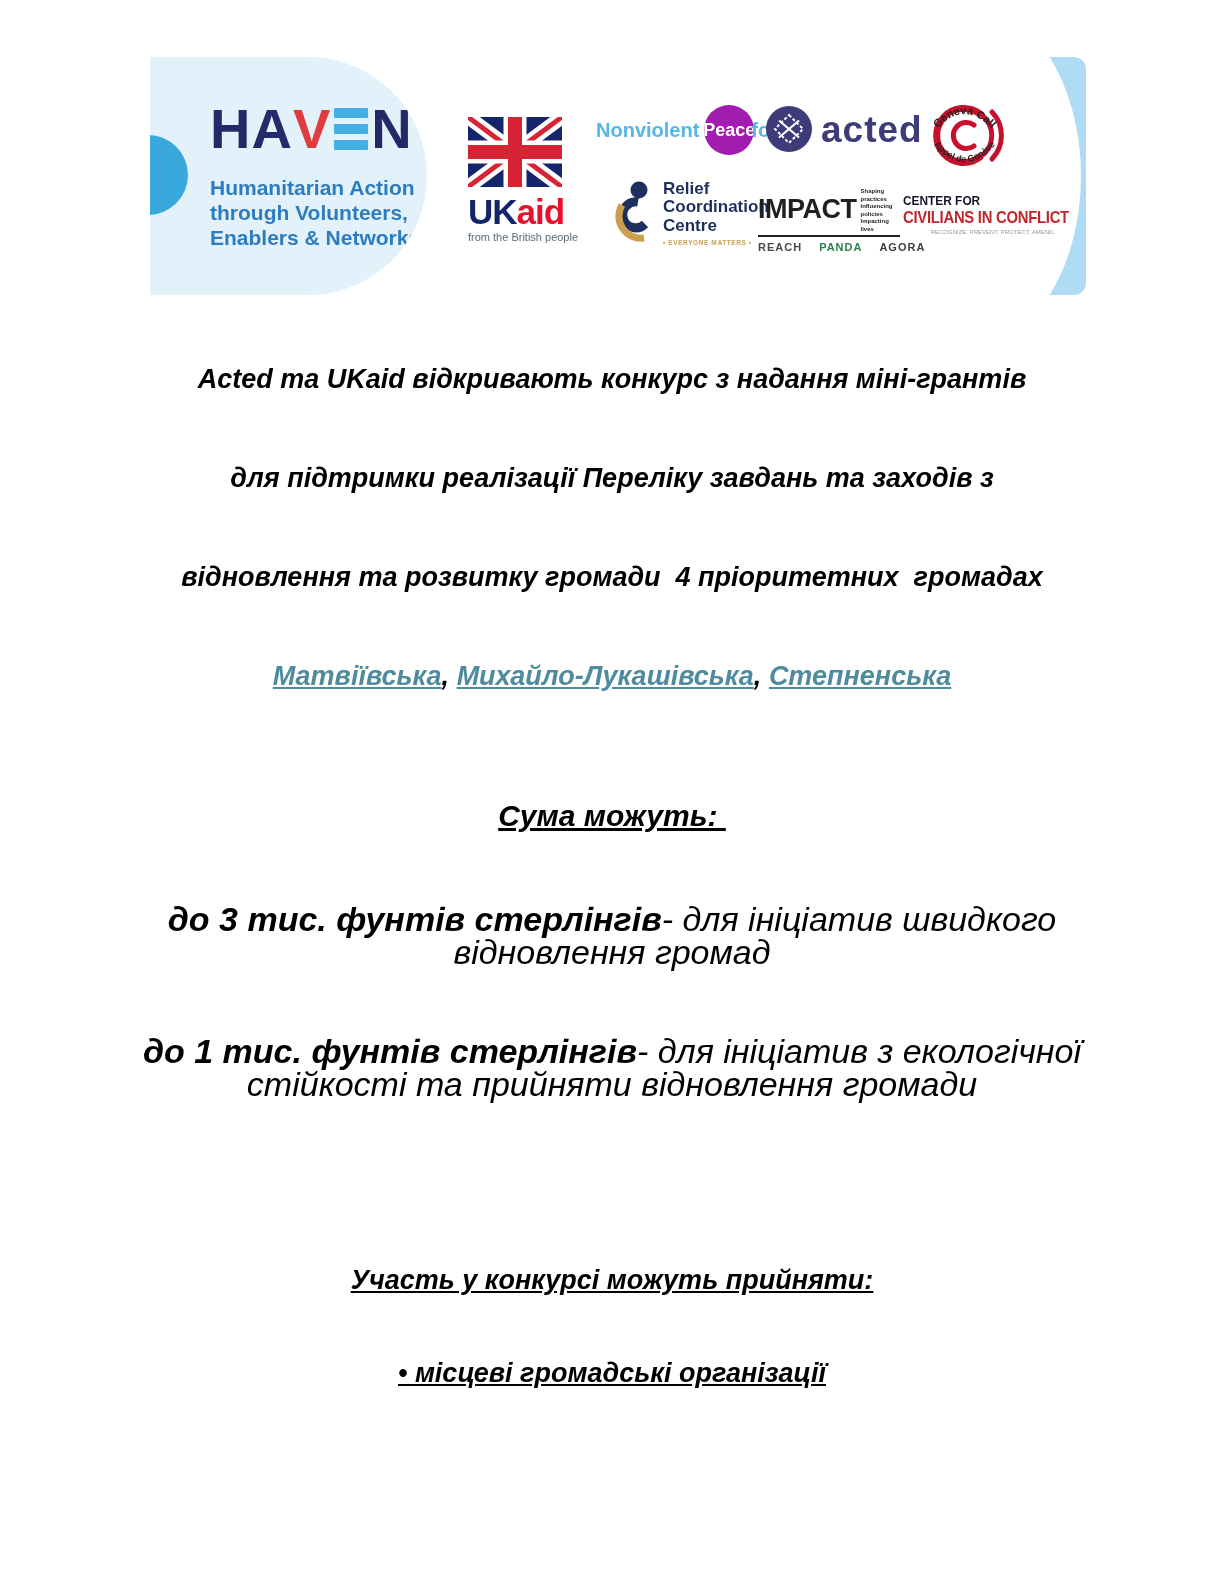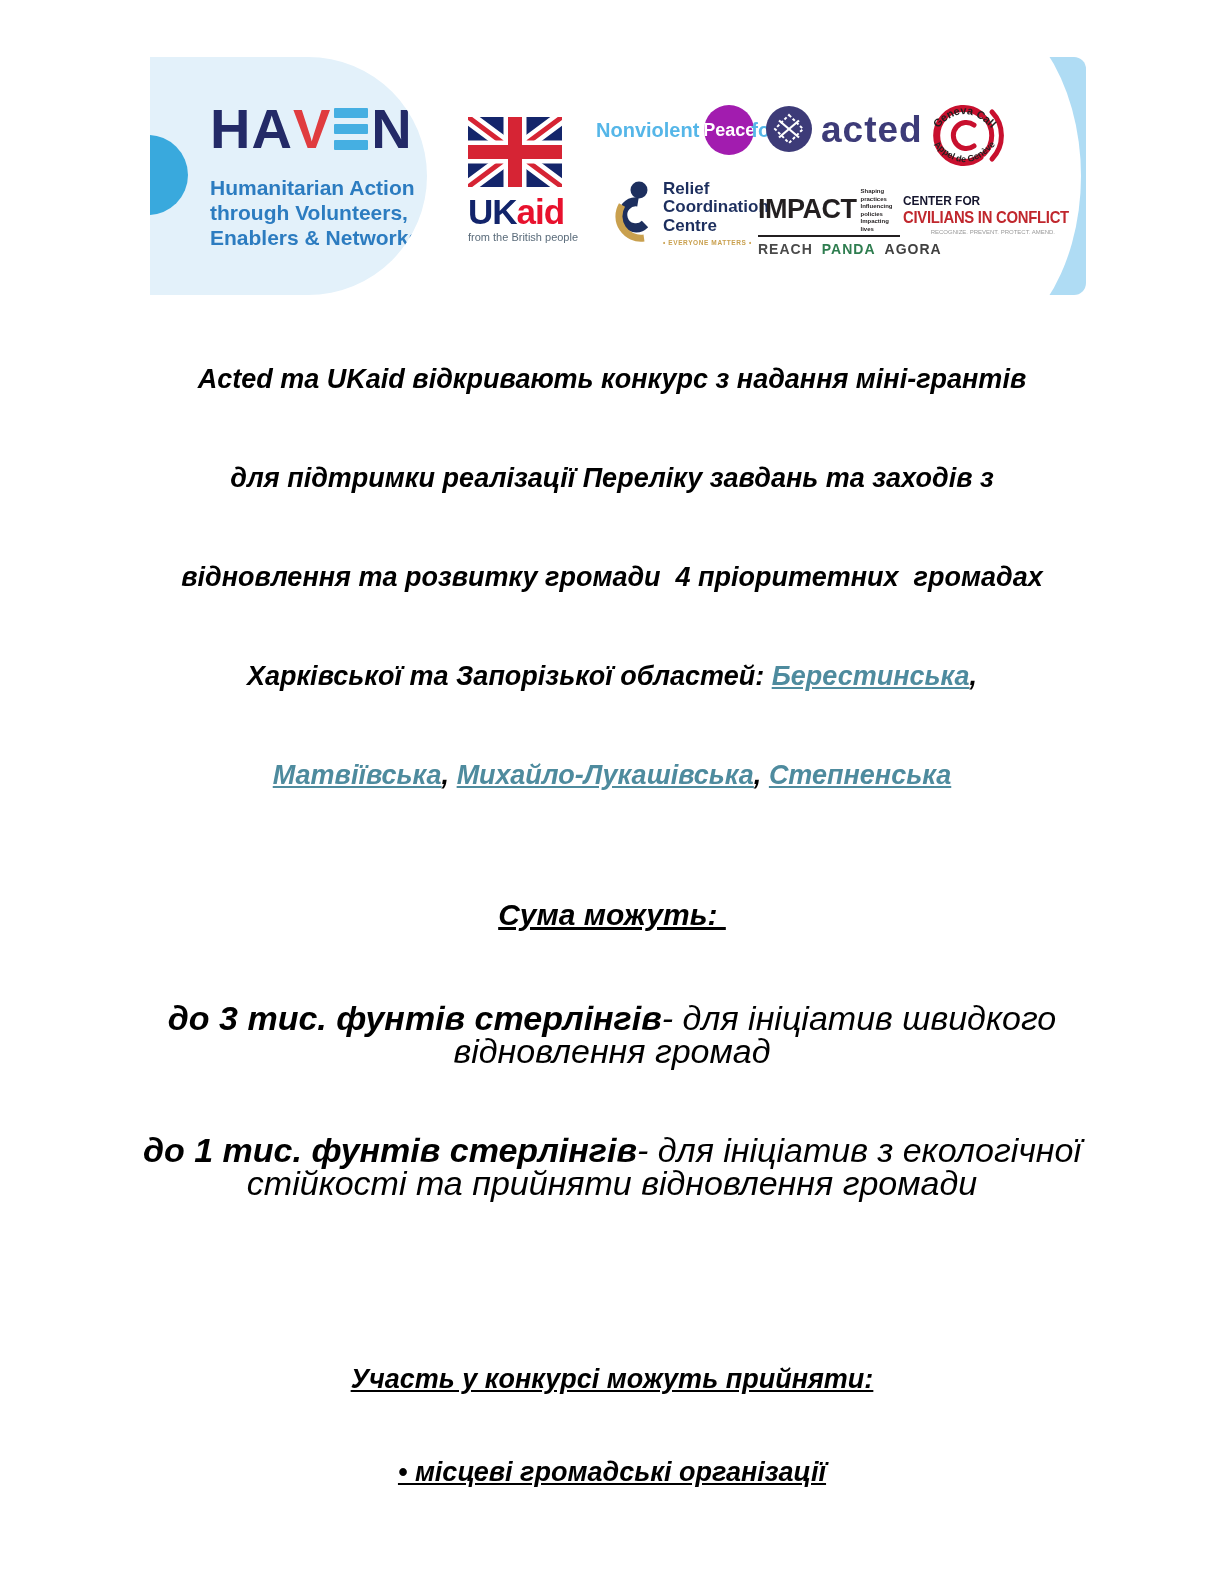--- a/index.html
+++ b/index.html
@@ -45,21 +45,21 @@
   
   .rcc{position:absolute;left:612px;top:180px;display:flex;gap:7px;}
   .rcc-text{font-size:17px;font-weight:800;color:#1D2F5E;line-height:1.08;}
   .rcc-tag{font-size:6.5px;font-weight:700;color:#C9A04E;letter-spacing:.6px;margin-top:4px;}
 
   
   .impact{position:absolute;left:758px;top:186px;width:142px;}
   .impact-top{display:flex;align-items:center;gap:4px;border-bottom:2px solid #231F20;padding-bottom:2px;}
   .impact-name{font-size:27px;font-weight:800;color:#231F20;line-height:.95;letter-spacing:-.5px;}
   .impact-side{font-size:6px;font-weight:700;color:#231F20;line-height:1.25;padding-top:2px;}
-  .impact-sub{display:flex;gap:9px;margin-top:4px;font-size:14px;font-weight:800;letter-spacing:1px;}
+  .impact-sub{display:flex;gap:17px;margin-top:4px;font-size:11px;font-weight:800;letter-spacing:1px;}
   .reach{color:#4A4A4A;} .panda{color:#2E7D4F;} .agora{color:#404040;}
 
   
   .geneva{position:absolute;left:912px;top:83px;}
 
   
   .civic{position:absolute;left:903px;top:194px;width:152px;}
   .civic-l1{font-size:12.5px;font-weight:700;color:#15152E;transform:scaleX(.95);transform-origin:left;}
   .civic-l2{font-size:16.5px;font-weight:800;color:#C0272D;letter-spacing:-.3px;
             transform:scaleX(.9);transform-origin:left;white-space:nowrap;}
@@ -192,21 +192,20 @@
     <div class="civic-l2">CIVILIANS IN CONFLICT</div>
     <div class="civic-tag">RECOGNIZE. PREVENT. PROTECT. AMEND.</div>
   </div>
 
   <div class="main">
 
     <div class="title">
       <div>Acted та UKaid відкривають конкурс з надання міні-грантів</div>
       <div>для підтримки реалізації Переліку завдань та заходів з</div>
       <div>відновлення та розвитку громади  4 пріоритетних  громадах</div>
-      <div><span>Харківської та Запорізької областей: </span><span class="tlink">Берестинська</span><span>,</span></div>
       <div><span class="tlink">Матвіївська</span><span>, </span><span class="tlink">Михайло-Лукашівська</span><span>, </span><span class="tlink">Степненська</span></div>
     </div>
 
     <div class="grant-heading">Сума можуть: </div>
 
     <div class="grant-body">
       <div><span class="gb">до 3 тис. фунтів стерлінгів</span><span>- для ініціатив швидкого відновлення громад</span></div>
       <div><span class="gb">до 1 тис. фунтів стерлінгів</span><span>- для ініціатив з екологічної стійкості та прийняти відновлення громади</span></div>
     </div>
 

